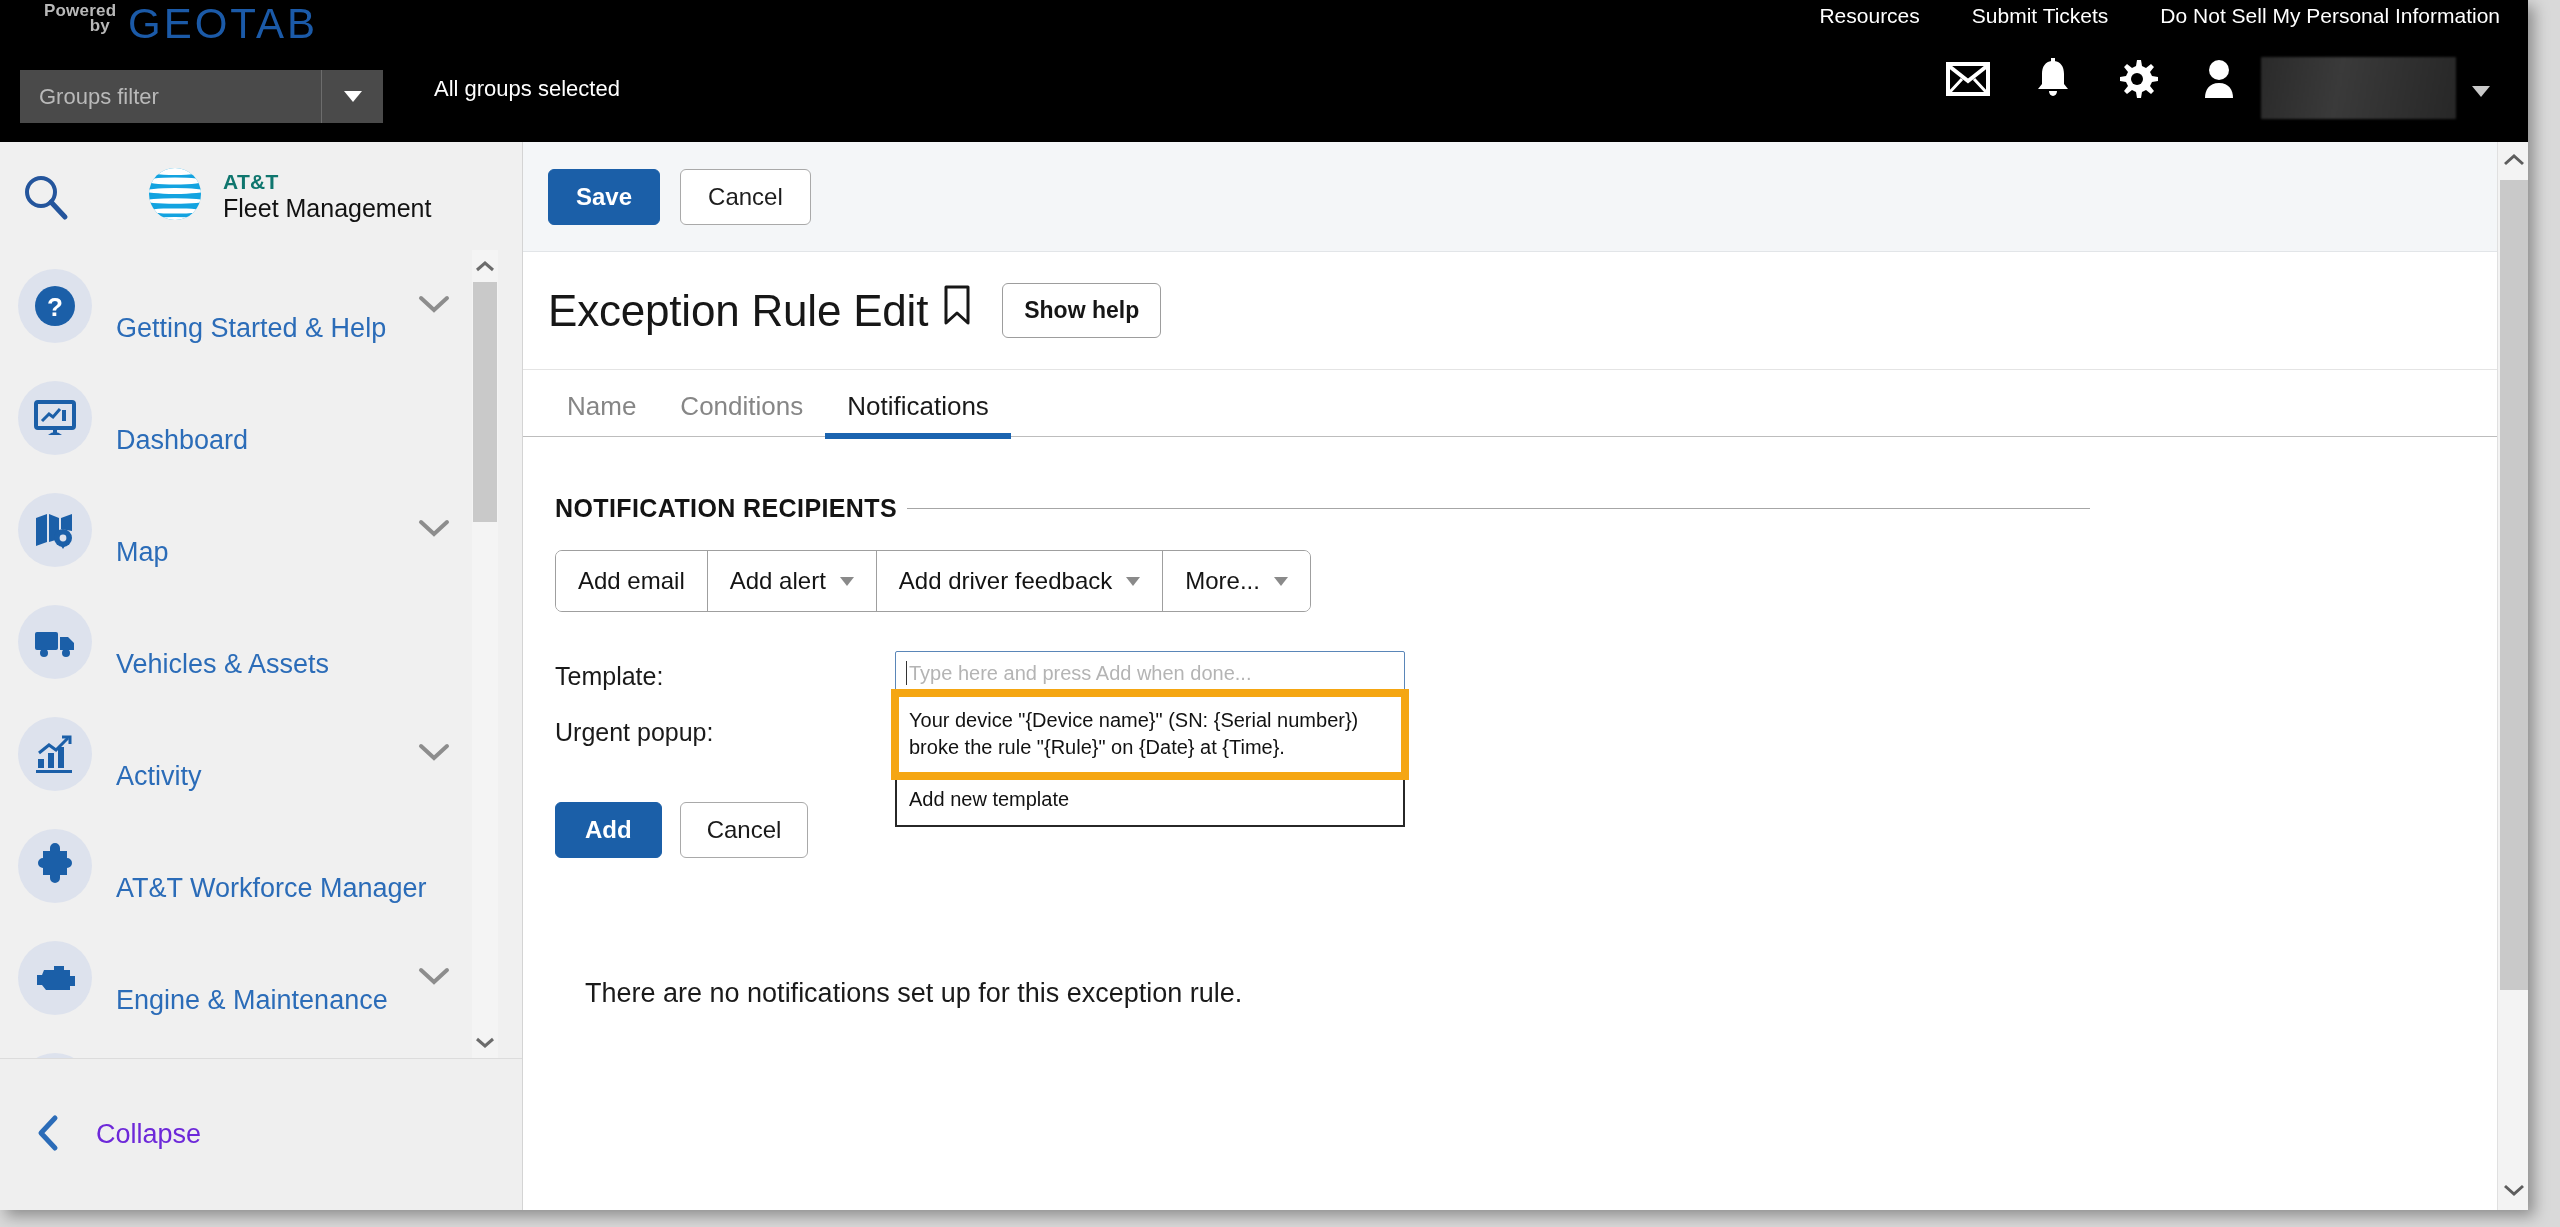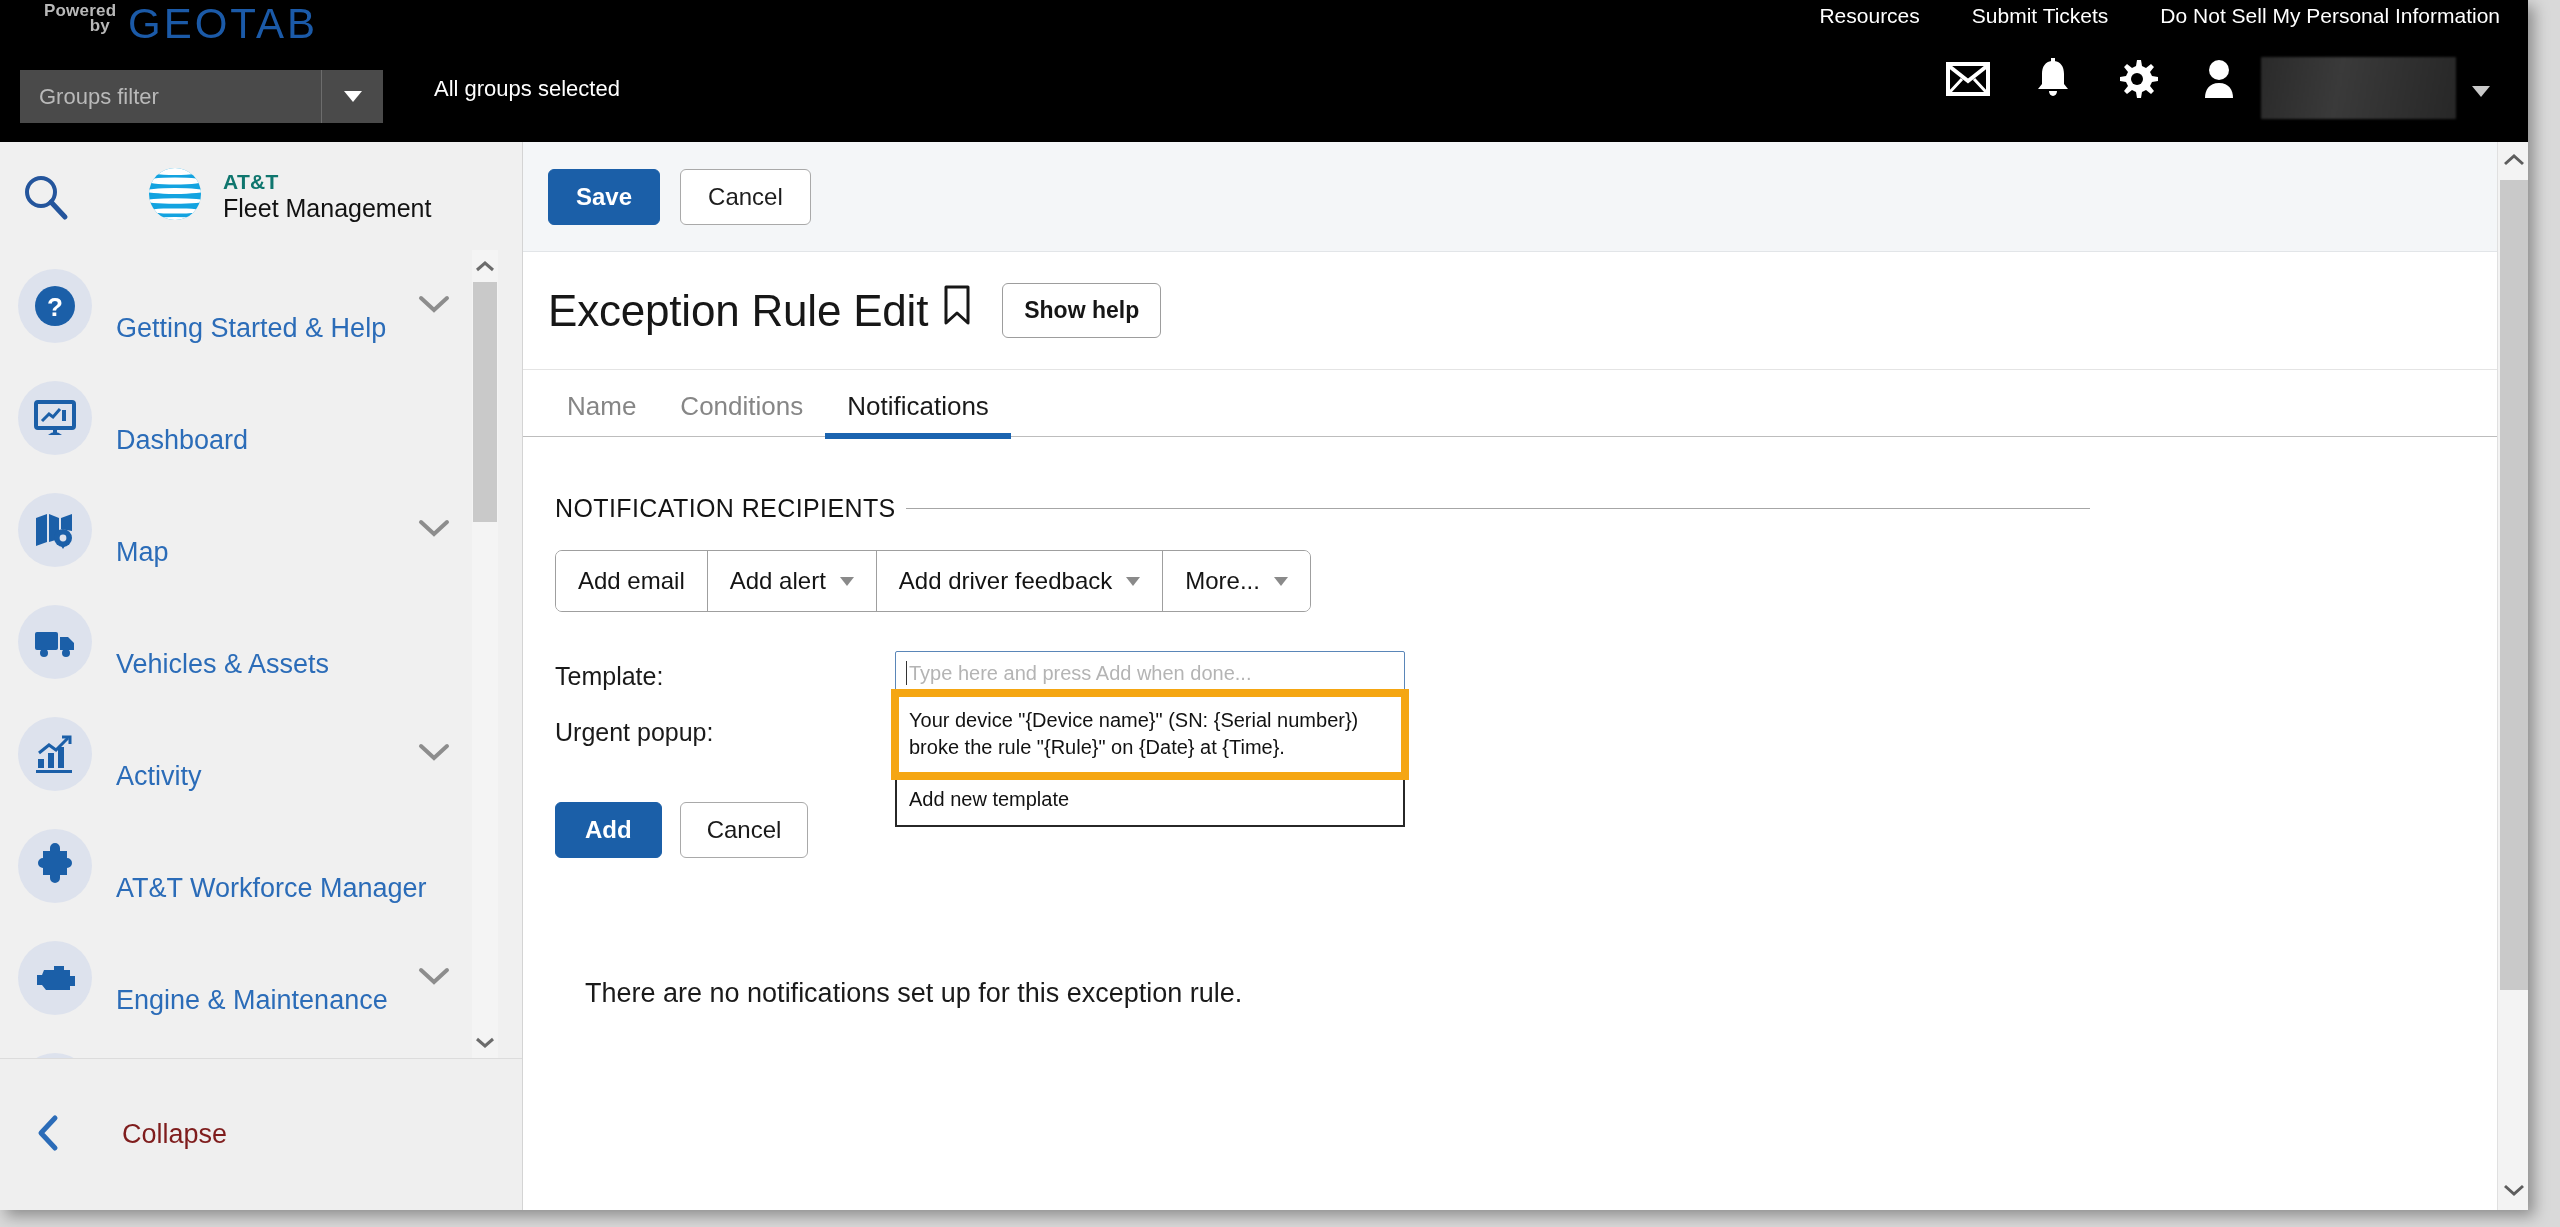--- a/index.html
+++ b/index.html
@@ -182,23 +182,23 @@
   .sb-collapse {
     position: absolute; left: 0; bottom: 0;
     width: 522px; height: 152px;
     background: #efefef;
     border-top: 1px solid #dcdcdc;
     display: flex; align-items: center;
     padding-left: 34px;
     cursor: pointer;
   }
   .sb-collapse .lbl {
-    margin-left: 60px;
+    margin-left: 34px;
     font-size: 27px;
-    color: #7f1d1d;
+    color: #6d28d9;
   }
 
   
   .main {
     position: absolute; left: 523px; top: 142px;
     width: 2005px; height: 1068px;
     background: #ffffff;
   }
   .action-bar {
     position: relative;
@@ -273,21 +273,21 @@
     background: #1b64b0;
   }
 
   .panel { position: relative; padding: 57px 0 0 32px; }
 
   .section-head {
     display: flex; align-items: center; gap: 0;
     width: 1535px;
   }
   .section-head .t {
-    font-size: 25px; font-weight: normal; color: #141414;
+    font-size: 25px; font-weight: bold; color: #141414;
     letter-spacing: .4px;
     white-space: nowrap;
   }
   .section-head .rule {
     flex: 1; height: 1px; background: #a6a6a6; margin-left: 10px;
   }
 
   .btn-group {
     margin-top: 27px;
     display: inline-flex;

